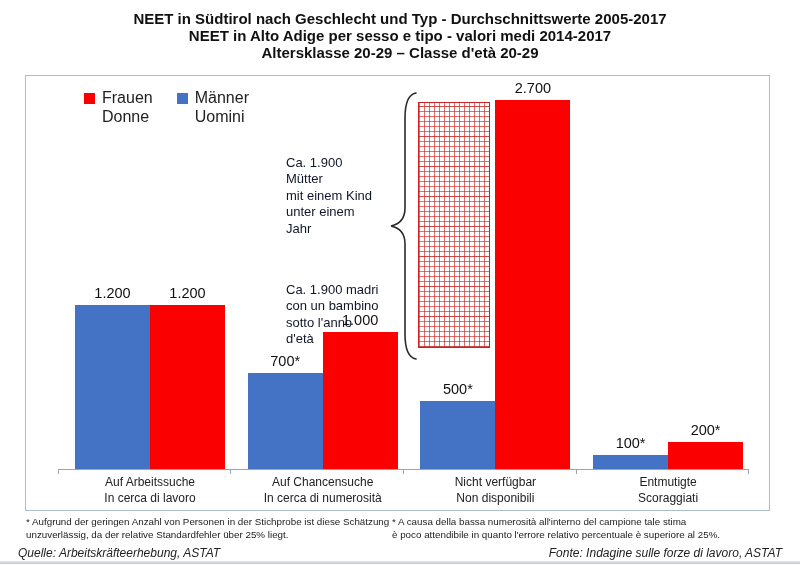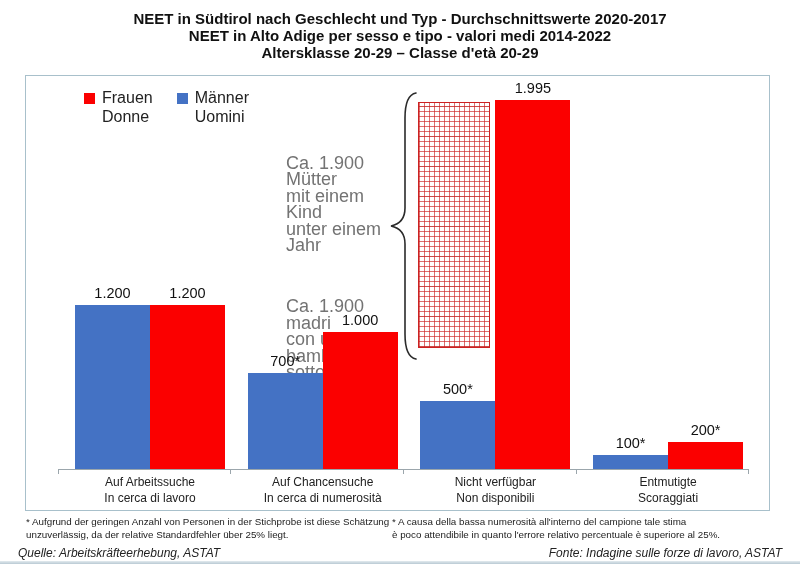--- a/index.html
+++ b/index.html
@@ -24,21 +24,21 @@
   .legend{
     position:absolute;left:84px;top:88px;display:flex;gap:24px;
     font-size:16px;line-height:19px;color:#222;
   }
   .legend-entry{display:flex;}
   .legend-swatch{width:11px;height:11px;margin-top:5px;margin-right:7px;flex:0 0 auto;}
   .legend-text div{white-space:nowrap;}
 
   .annotation{
     position:absolute;left:286px;top:138px;width:118px;
-    font-size:18px;line-height:16.5px;white-space:pre-line;color:#737373;
+    font-size:13px;line-height:16.5px;white-space:pre-line;color:#0f172a;
   }
   .annotation .block2{margin-top:28px;}
 
   .brace{position:absolute;left:388px;top:90px;width:30px;height:272px;}
 
   .hatch{
     position:absolute;left:418px;top:102px;width:72px;height:246px;
     box-sizing:border-box;border:1px solid #cc2222;background-color:#fff;
     background-image:
       repeating-linear-gradient(0deg,  rgba(204,34,34,.65) 0 1px, transparent 1px 5px),
@@ -74,22 +74,22 @@
     position:absolute;left:0;top:561px;width:800px;height:3px;
     background:linear-gradient(#e3ebef,#b9c9d3);
   }
 </style>
 </head>
 <body>
 
 <div id="stage">
 
   <div class="title-block">
-    <div>NEET in Südtirol nach Geschlecht und Typ - Durchschnittswerte 2020-2017</div>
-    <div>NEET in Alto Adige per sesso e tipo - valori medi 2014-2022</div>
+    <div>NEET in Südtirol nach Geschlecht und Typ - Durchschnittswerte 2005-2017</div>
+    <div>NEET in Alto Adige per sesso e tipo - valori medi 2014-2017</div>
     <div>Altersklasse 20-29 – Classe d'età 20-29</div>
   </div>
 
   <div class="plot-frame"></div>
 
   <div class="legend">
     <div class="legend-entry">
       <span class="legend-swatch" style="background: rgb(251, 0, 0);"></span>
       <span class="legend-text">
         <div>Frauen</div>
@@ -140,21 +140,21 @@
 In cerca di lavoro</div>
     <div class="bar" style="left: 247.7px; top: 373px; width: 75px; height: 96px; background: rgb(68, 114, 196);"></div>
     <div class="value-label" style="left: 240.2px; top: 352px;">700*</div>
     <div class="bar" style="left: 322.7px; top: 332px; width: 75px; height: 137px; background: rgb(251, 0, 0);"></div>
     <div class="value-label" style="left: 315.2px; top: 311px;">1.000</div>
     <div class="category-label" style="left: 236.7px; top: 474px;">Auf Chancensuche
 In cerca di numerosità</div>
     <div class="bar" style="left: 420.4px; top: 401px; width: 75px; height: 68px; background: rgb(68, 114, 196);"></div>
     <div class="value-label" style="left: 412.9px; top: 380px;">500*</div>
     <div class="bar" style="left: 495.4px; top: 100px; width: 75px; height: 369px; background: rgb(251, 0, 0);"></div>
-    <div class="value-label" style="left: 487.9px; top: 79px;">1.995</div>
+    <div class="value-label" style="left: 487.9px; top: 79px;">2.700</div>
     <div class="category-label" style="left: 409.4px; top: 474px;">Nicht verfügbar
 Non disponibili</div>
     <div class="bar" style="left: 593.1px; top: 455px; width: 75px; height: 14px; background: rgb(68, 114, 196);"></div>
     <div class="value-label" style="left: 585.6px; top: 434px;">100*</div>
     <div class="bar" style="left: 668.1px; top: 442px; width: 75px; height: 27px; background: rgb(251, 0, 0);"></div>
     <div class="value-label" style="left: 660.6px; top: 421px;">200*</div>
     <div class="category-label" style="left: 582.1px; top: 474px;">Entmutigte
 Scoraggiati</div>
     <div class="axis-line" style="left: 57.6px; top: 469px; width: 691px; height: 1px;"></div>
     <div class="axis-tick" style="left: 57.6px; top: 469px;"></div>

